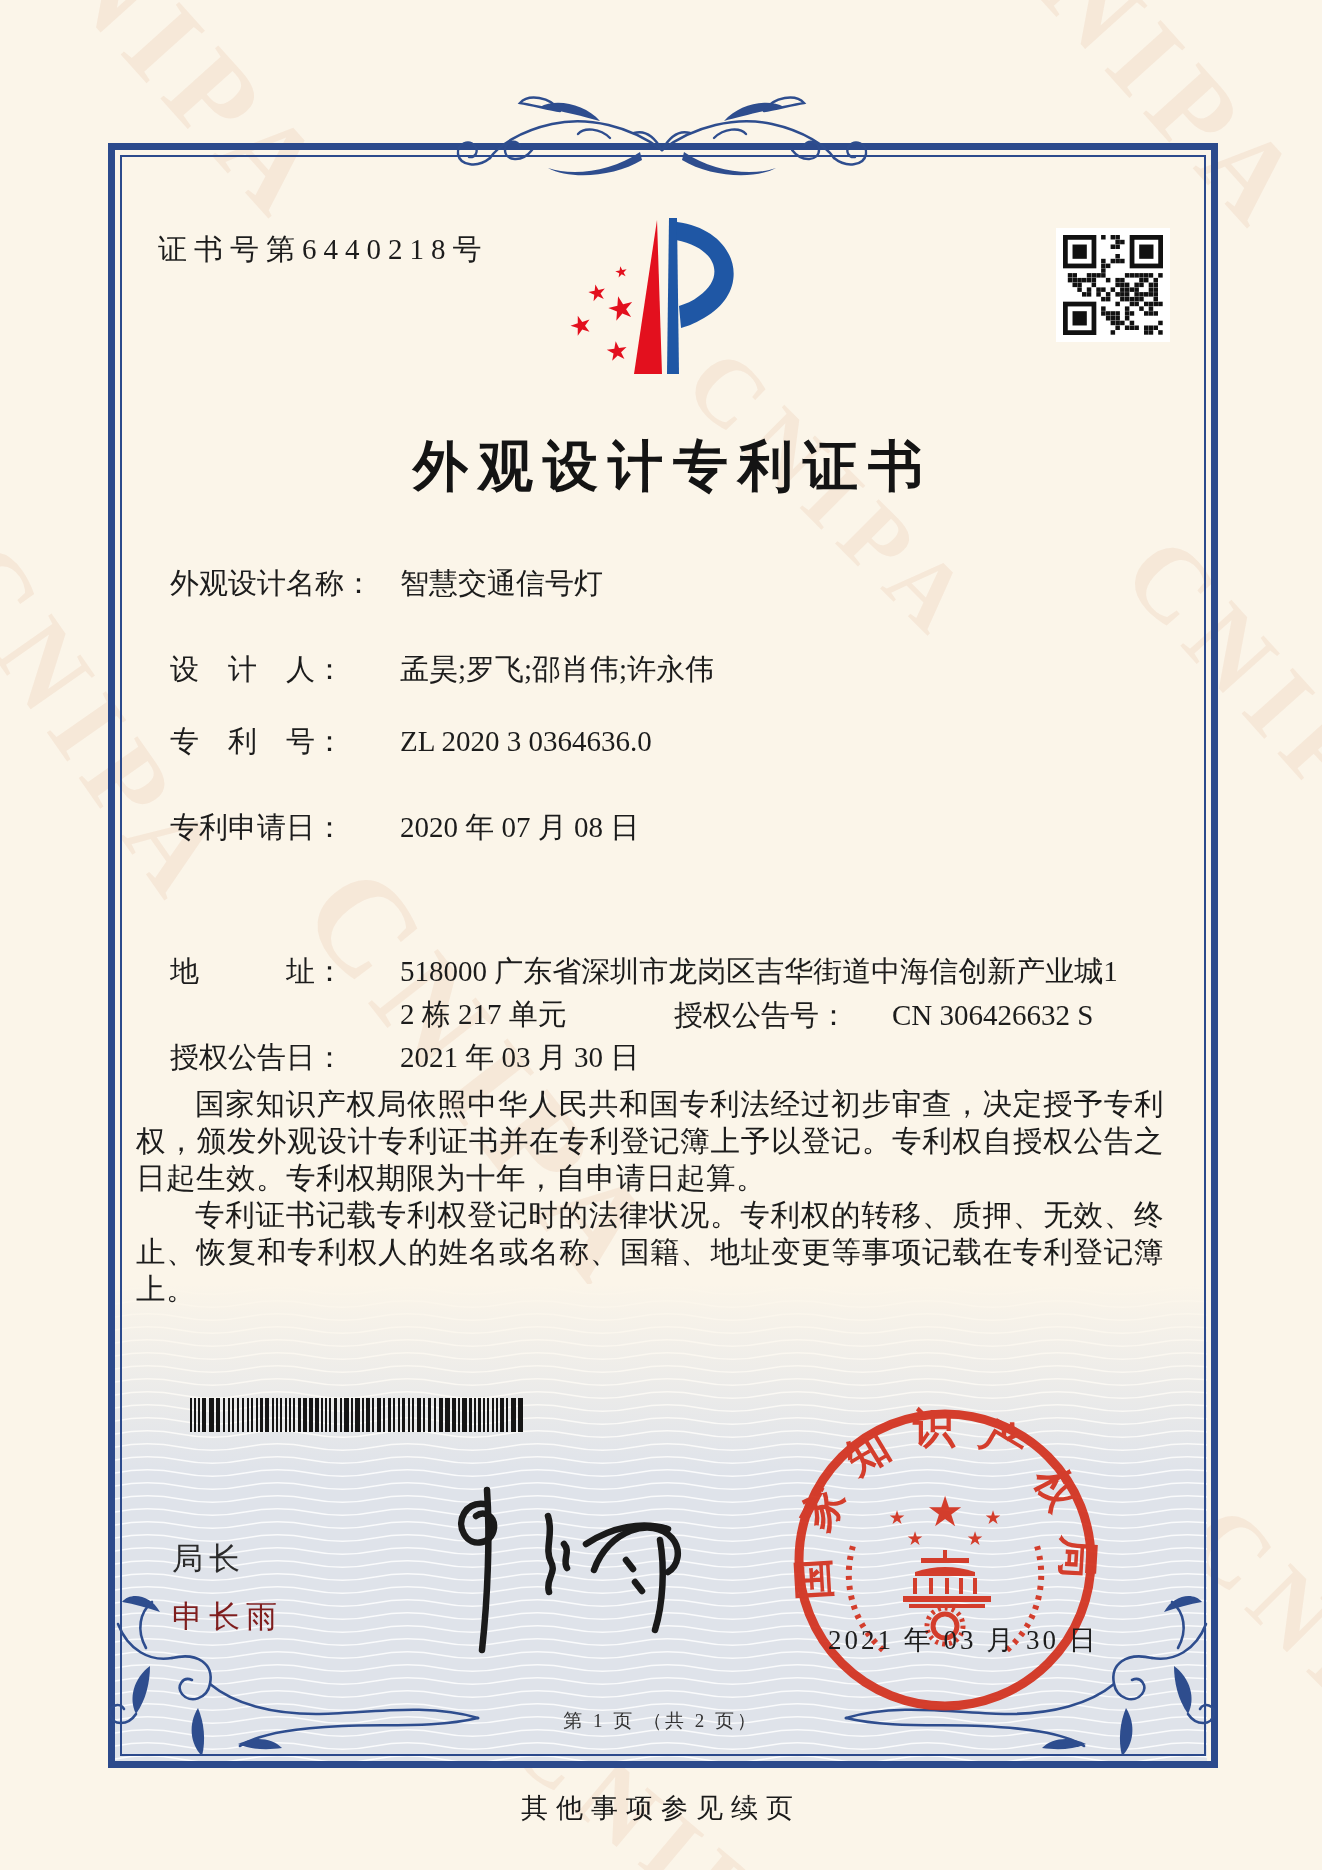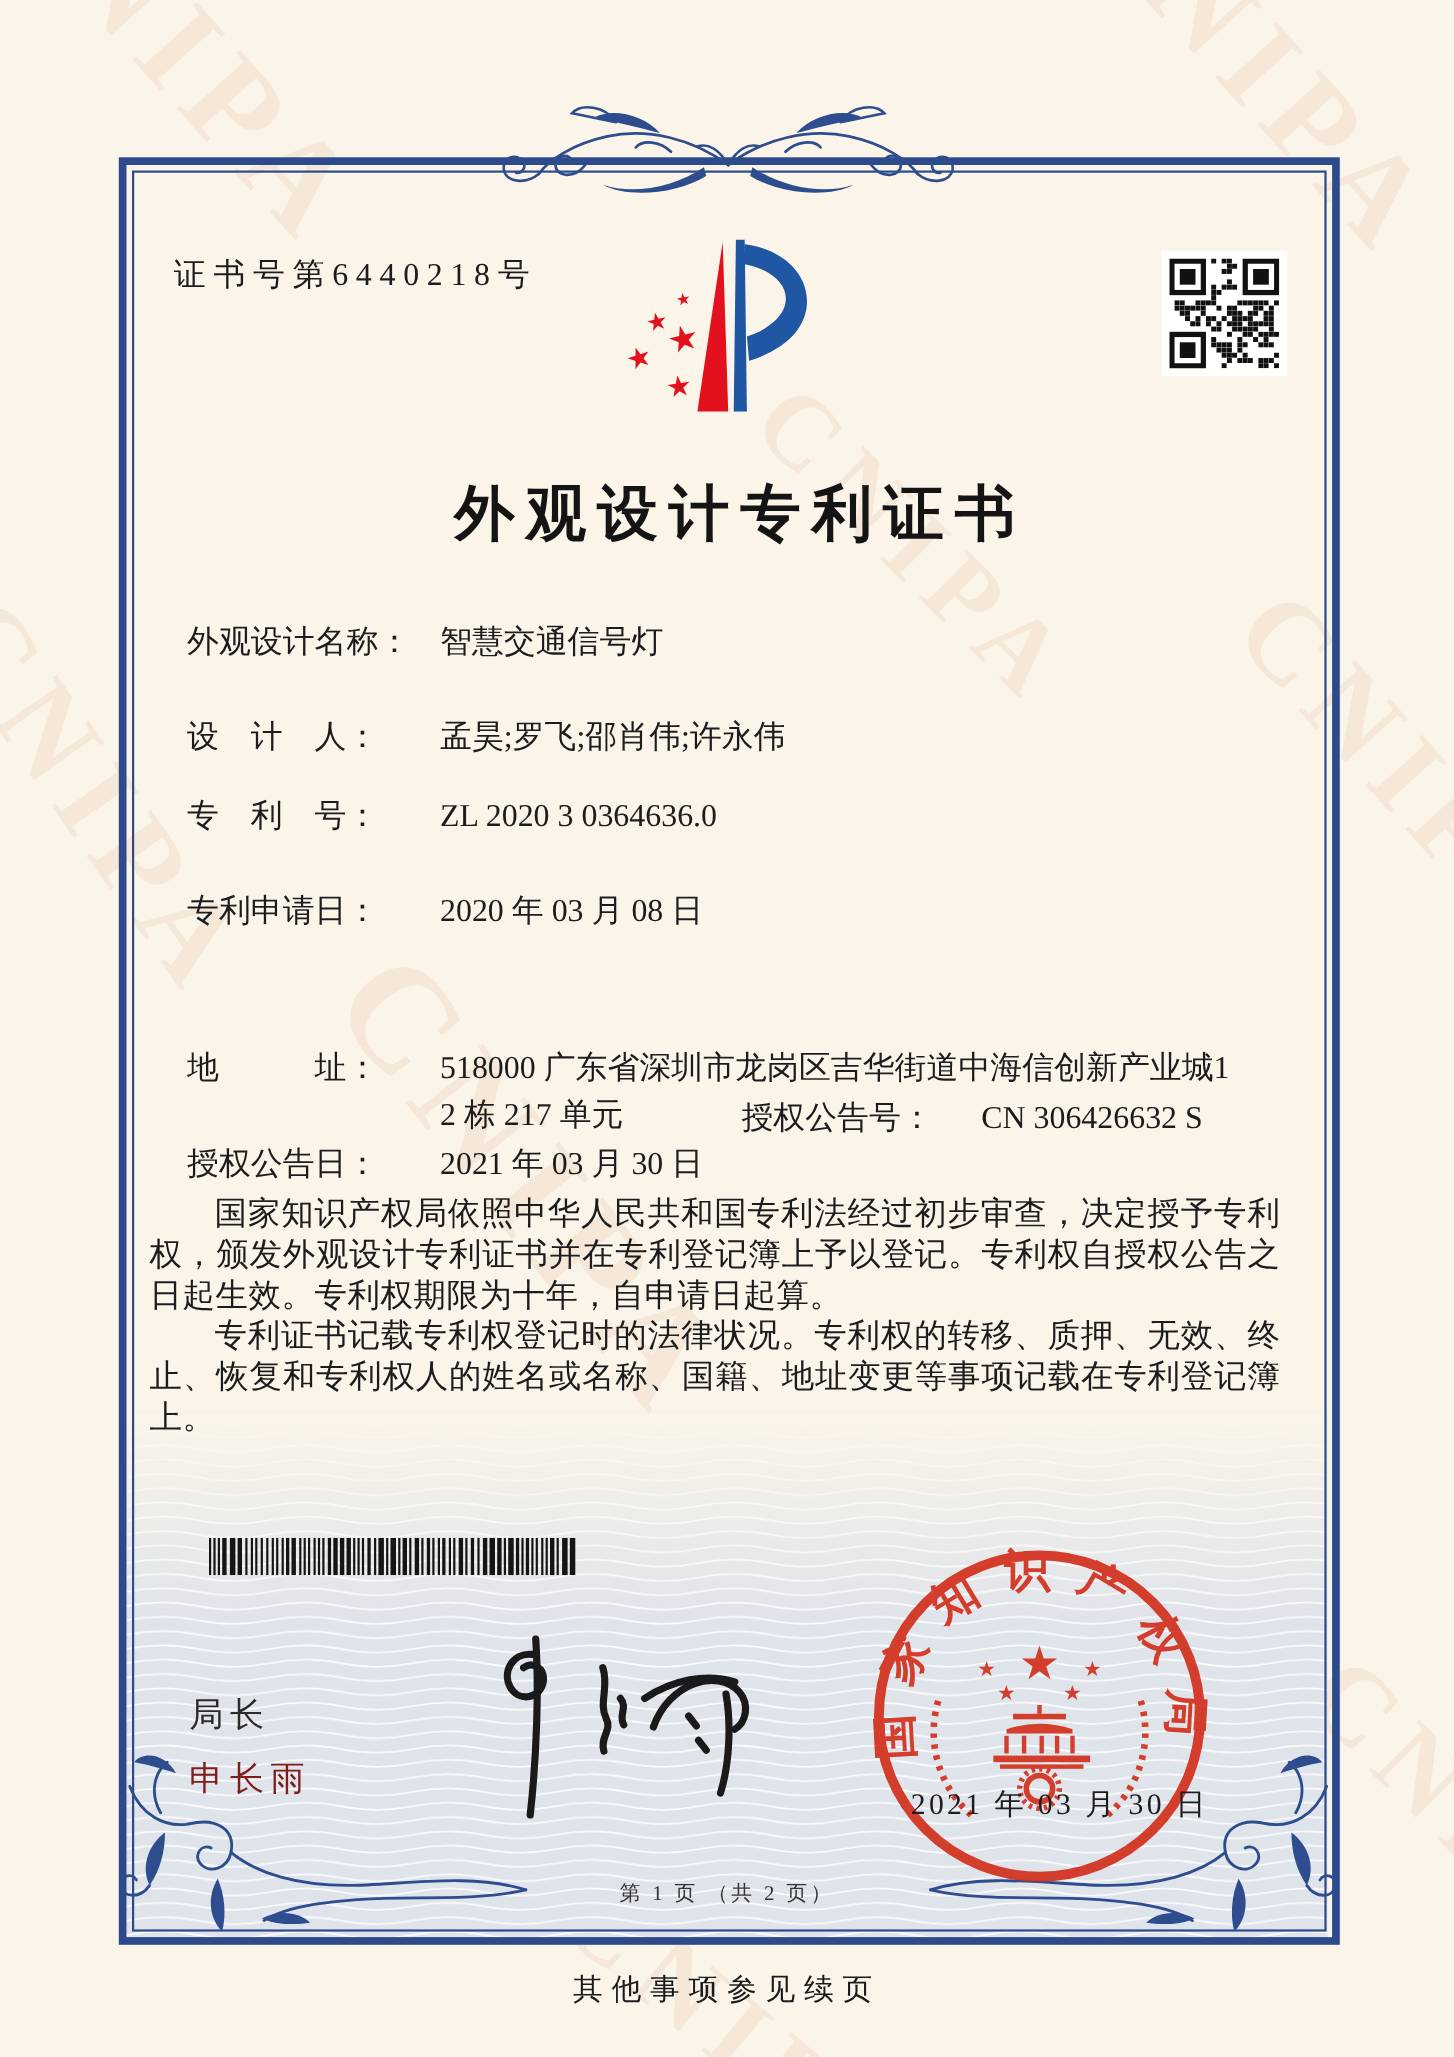--- a/index.html
+++ b/index.html
@@ -269,21 +269,21 @@
   <div class="frow z4" style="top:564px">
     <span class="flabel">外观设计名称：</span><span>智慧交通信号灯</span>
   </div>
   <div class="frow z4" style="top:650px">
     <span class="flabel">设　计　人：</span><span>孟昊;罗飞;邵肖伟;许永伟</span>
   </div>
   <div class="frow z4" style="top:722px">
     <span class="flabel">专　利　号：</span><span>ZL 2020 3 0364636.0</span>
   </div>
   <div class="frow z4" style="top:808px">
-    <span class="flabel">专利申请日：</span><span>2020 年 03 月 08 日</span>
+    <span class="flabel">专利申请日：</span><span>2020 年 07 月 08 日</span>
   </div>
   <div class="frow z4" style="top:950px">
     <span class="flabel" style="vertical-align:top;line-height:43px;">地　　　址：</span><span class="addr-val"><span>518000 广东省深圳市龙岗区吉华街道中海信创新产业城1</span><br><span>2 栋 217 单元</span></span>
   </div>
   <div class="frow z4" style="top:1038px">
     <span class="flabel">授权公告日：</span><span>2021 年 03 月 30 日</span>
   </div>
   <div class="frow z4" style="top:996px;left:674px">
     <span class="flabel" style="width:218px">授权公告号：</span><span>CN 306426632 S</span>
   </div>

